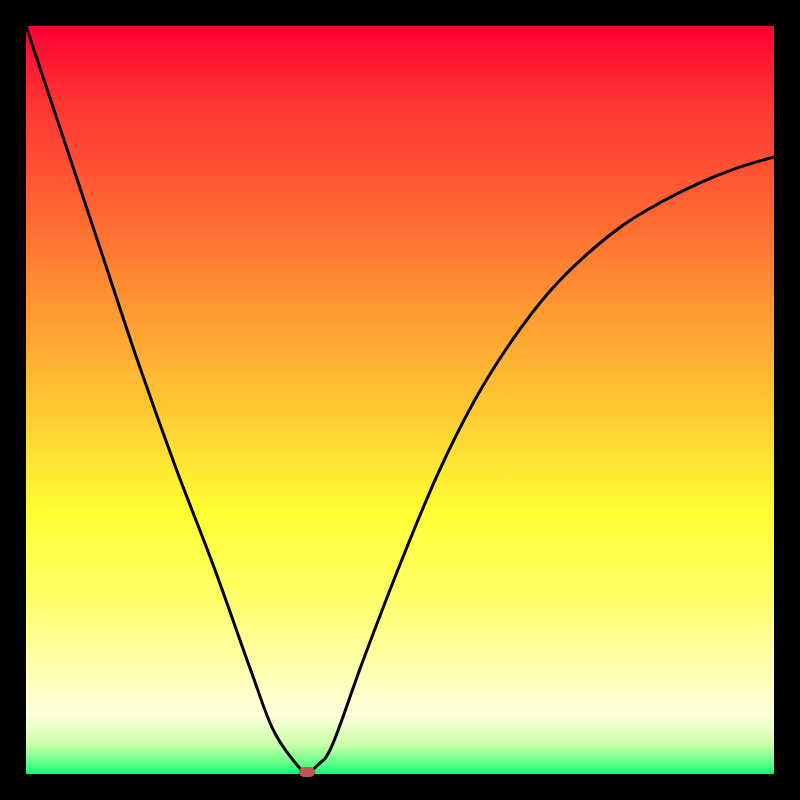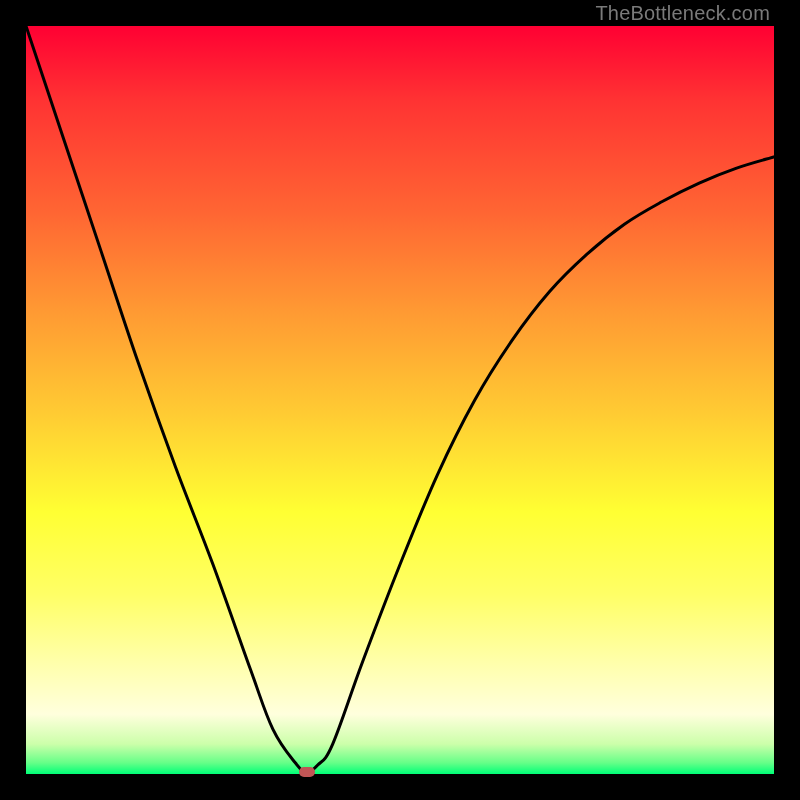--- a/index.html
+++ b/index.html
@@ -56,14 +56,13 @@
 </head>
 <body>
 
 <div class="frame">
   <div class="plot-area">
     <svg class="curve" viewBox="0 0 748 748" preserveAspectRatio="none">
       <path id="curve-path" d="M 0 0 C 6.731999999999999 20.19600000000001 23.936 71.80800000000005 37.4 112.20000000000005 C 50.864 152.59200000000004 61.336 184.00799999999998 74.8 224.39999999999998 C 88.264 264.792 98.736 297.5544 112.2 336.59999999999997 C 125.664 375.64559999999994 136.136 404.9672 149.6 441.32 C 163.064 477.6728 173.536 502.20719999999994 187 538.56 C 200.464 574.9128 213.6288 613.6591999999999 224.4 643.28 C 235.1712 672.9008 238.76160000000002 686.29 246.84 703.12 C 254.9184 719.95 263.22119999999995 729.10552 269.28 736.78 C 275.3388 744.45448 276.4608 745.35208 280.5 745.756 C 284.5392 746.1599199999999 287.0076 744.00568 291.72 739.024 C 296.43240000000003 734.04232 298.6016 736.6603200000001 306.68 718.08 C 314.7584 699.49968 324.48240000000004 668.1136 336.6 635.8 C 348.7176 603.4863999999999 360.536 572.2199999999999 374 538.56 C 387.464 504.9 397.93600000000004 478.4208 411.40000000000003 448.8 C 424.86400000000003 419.17920000000004 435.336 398.2352 448.8 374 C 462.264 349.7648 472.736 333.68280000000004 486.2 314.16 C 499.664 294.6372 510.136 281.0236 523.6 265.53999999999996 C 537.0640000000001 250.05639999999997 547.5360000000001 240.25759999999997 561 228.14 C 574.4639999999999 216.0224 584.936 207.64480000000003 598.4 198.22000000000003 C 611.8639999999999 188.79520000000002 622.3359999999999 183.18519999999998 635.8 175.77999999999997 C 649.264 168.37479999999996 659.736 163.13879999999992 673.2 157.07999999999993 C 686.6640000000001 151.02119999999994 697.1360000000001 146.8324 710.6 142.12 C 724.064 137.4076 741.268 132.91959999999997 748 130.89999999999998" stroke="#000" stroke-width="3" fill="none" stroke-linecap="round" stroke-linejoin="round"></path>
     </svg>
     <div class="marker" id="marker" style="left: 272.5px; top: 740.756px;"></div>
   </div>
-  <div class="watermark">TheBottleneck.com</div>
 </div>
 
 </body></html>

